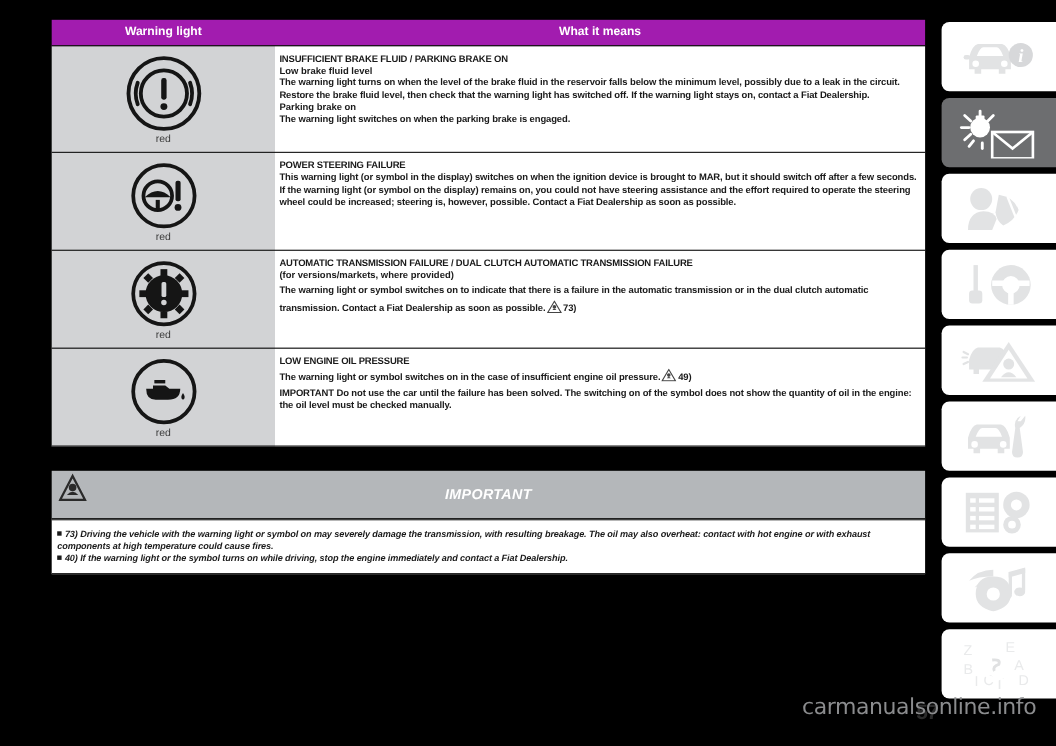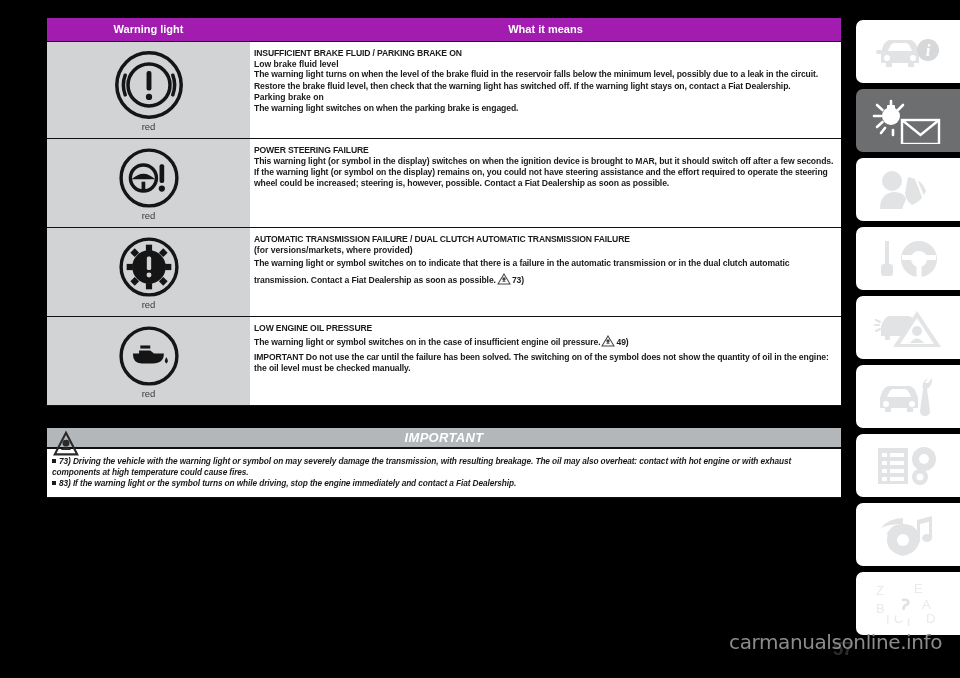--- a/index.html
+++ b/index.html
@@ -93,21 +93,21 @@
   .inline-sym {
     display: inline-block;
     vertical-align: -2px;
     margin: 0 1px;
   }
 
   
   .imp-wrap { margin-top: 22px; position: relative; }
   .imp-header {
     position: relative;
-    height: 20px;
+    height: 44px;
     background: #b4b7ba;
     border-bottom: 1.5px solid #111;
     display: flex;
     align-items: center;
     justify-content: center;
   }
   .imp-title {
     font-size: 13px;
     font-style: italic;
     font-weight: bold;
@@ -296,21 +296,21 @@
           <svg width="26" height="28" viewBox="0 0 30 32">
             <path d="M15 3 L28 28 L2 28 Z" fill="none" stroke="#2a2a2a" stroke-width="2.4"></path>
             <circle cx="15" cy="15" r="4" fill="#2a2a2a"></circle>
             <path d="M9 23 q6 -7 12 0 Z" fill="#2a2a2a"></path>
           </svg>
         </span>
         <span class="imp-title">IMPORTANT</span>
       </div>
       <div class="imp-body">
         <div class="imp-line"><span class="bullet-sq"></span><span>73) Driving the vehicle with the warning light or symbol on may severely damage the transmission, with resulting breakage. The oil may also overheat: contact with hot engine or with exhaust components at high temperature could cause fires.</span></div>
-        <div class="imp-line"><span class="bullet-sq"></span><span>83) If the warning light or the symbol turns on while driving, stop the engine immediately and contact a Fiat Dealership.</span></div>
+        <div class="imp-line"><span class="bullet-sq"></span><span>40) If the warning light or the symbol turns on while driving, stop the engine immediately and contact a Fiat Dealership.</span></div>
       </div>
     </div>
 
   </div>
 
   <div class="sidebar">
 
     <div class="tab">
       <svg width="74" height="40" viewBox="0 0 74 40">
         <g fill="#e2e3e4">

